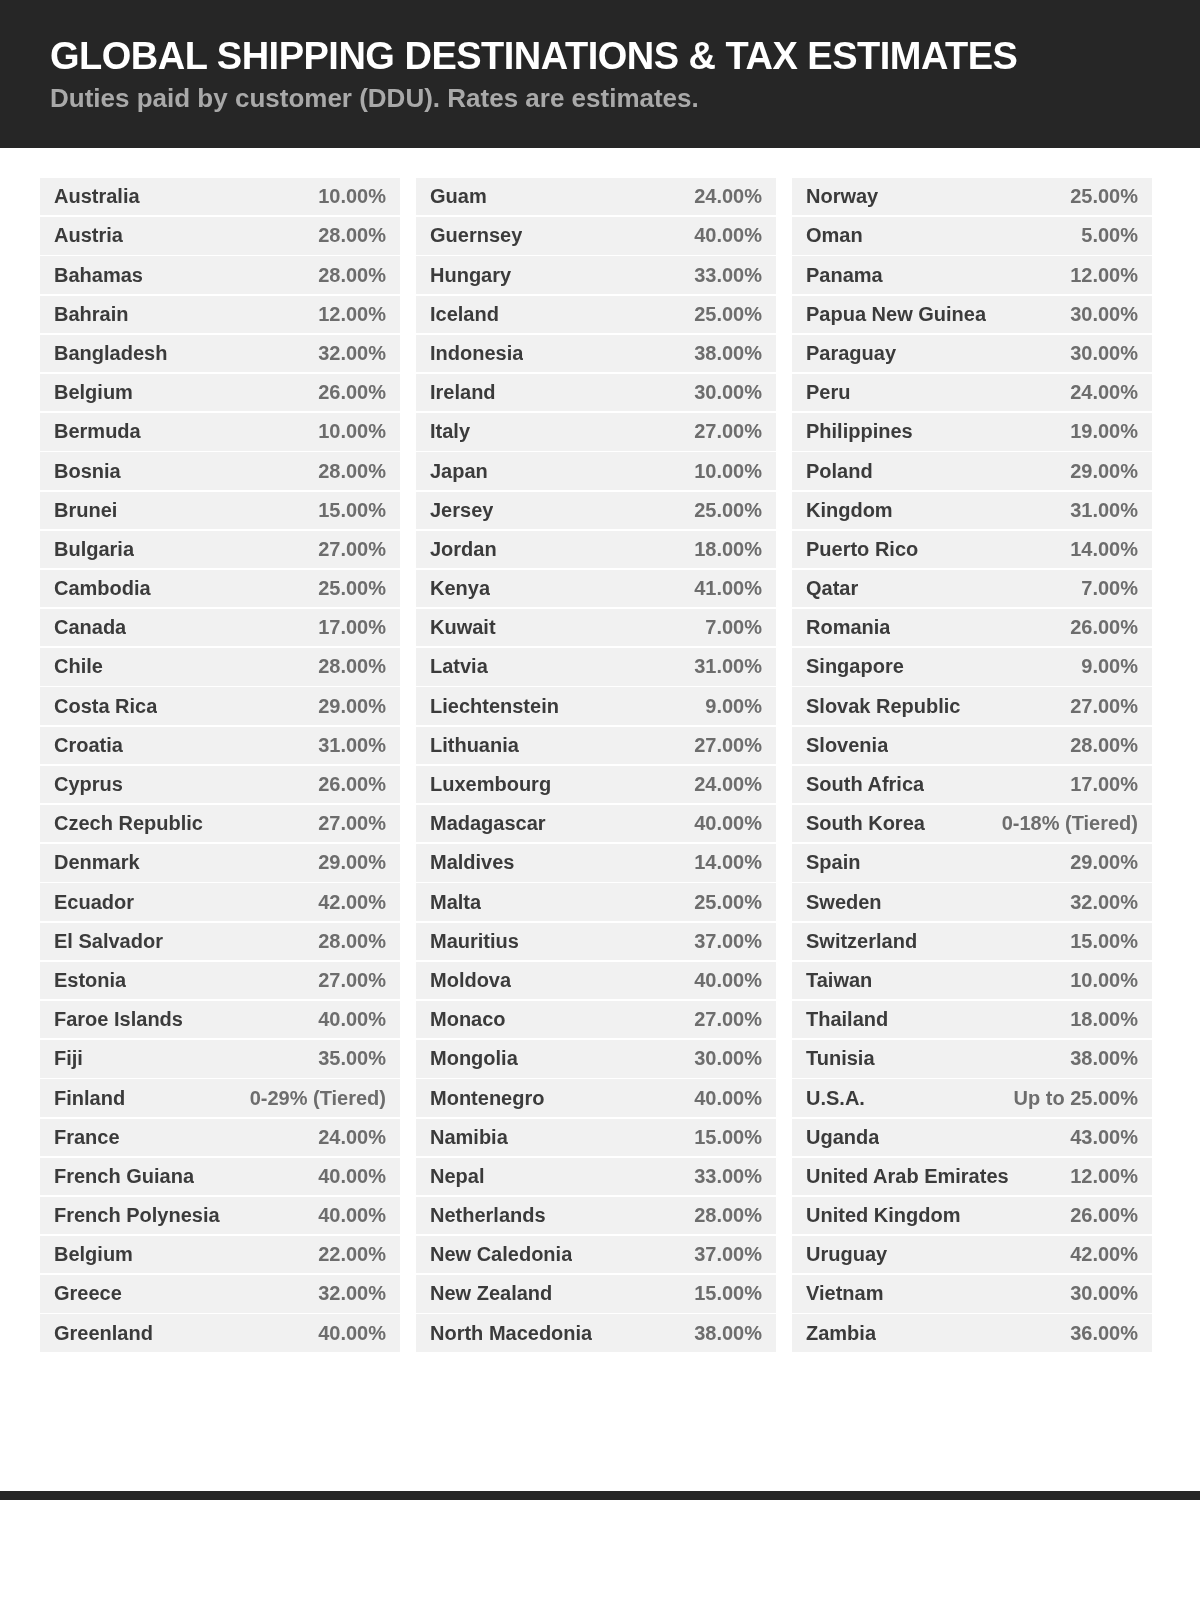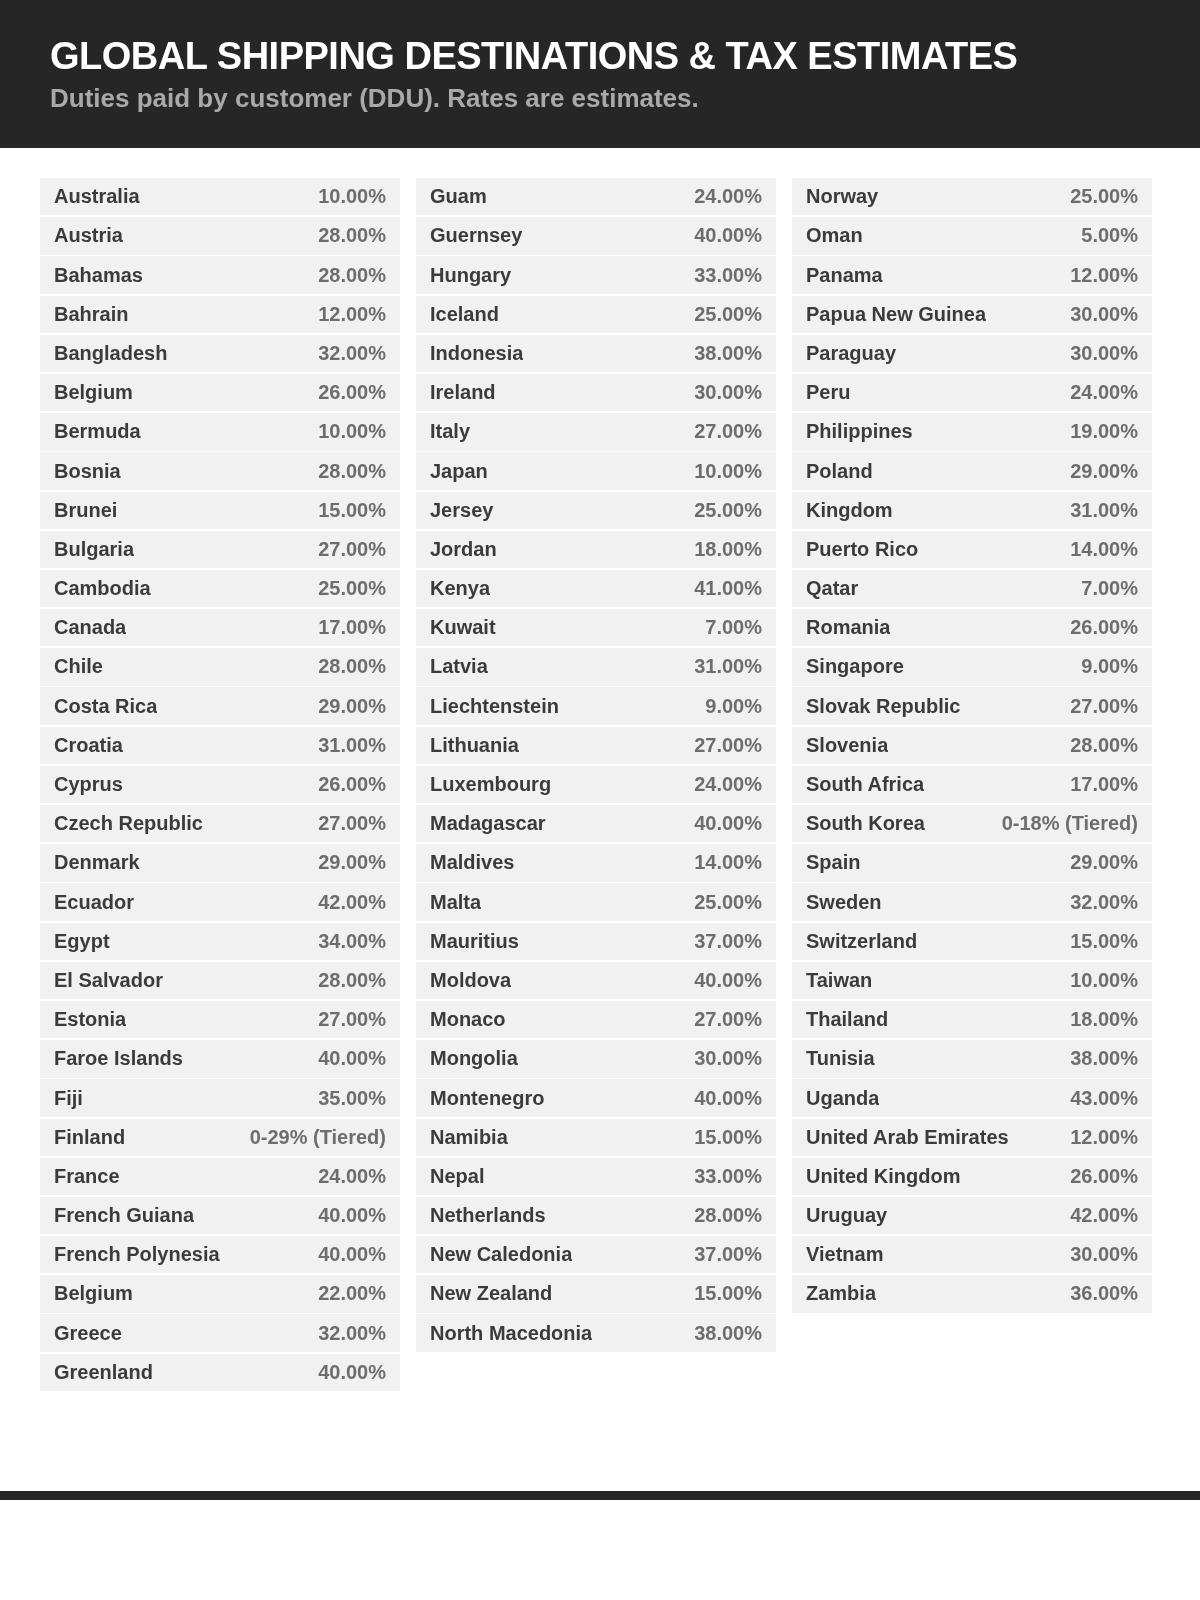--- a/index.html
+++ b/index.html
@@ -193,24 +193,20 @@
   <div class="row">
     <span class="country">Denmark</span>
     <span class="rate">29.00%</span>
   </div>
 
   <div class="row">
     <span class="country">Ecuador</span>
     <span class="rate">42.00%</span>
   </div>
 
-  <div class="row">
-    <span class="country">Egypt</span>
-    <span class="rate">34.00%</span>
-  </div>
 
   <div class="row">
     <span class="country">El Salvador</span>
     <span class="rate">28.00%</span>
   </div>
 
   <div class="row">
     <span class="country">Estonia</span>
     <span class="rate">27.00%</span>
   </div>
@@ -523,20 +519,24 @@
   <div class="row">
     <span class="country">Thailand</span>
     <span class="rate">18.00%</span>
   </div>
 
   <div class="row">
     <span class="country">Tunisia</span>
     <span class="rate">38.00%</span>
   </div>
 
+  <div class="row">
+    <span class="country">U.S.A.</span>
+    <span class="rate">Up to 25.00%</span>
+  </div>
 
   <div class="row">
     <span class="country">Uganda</span>
     <span class="rate">43.00%</span>
   </div>
 
   <div class="row">
     <span class="country">United Arab Emirates</span>
     <span class="rate">12.00%</span>
   </div>

